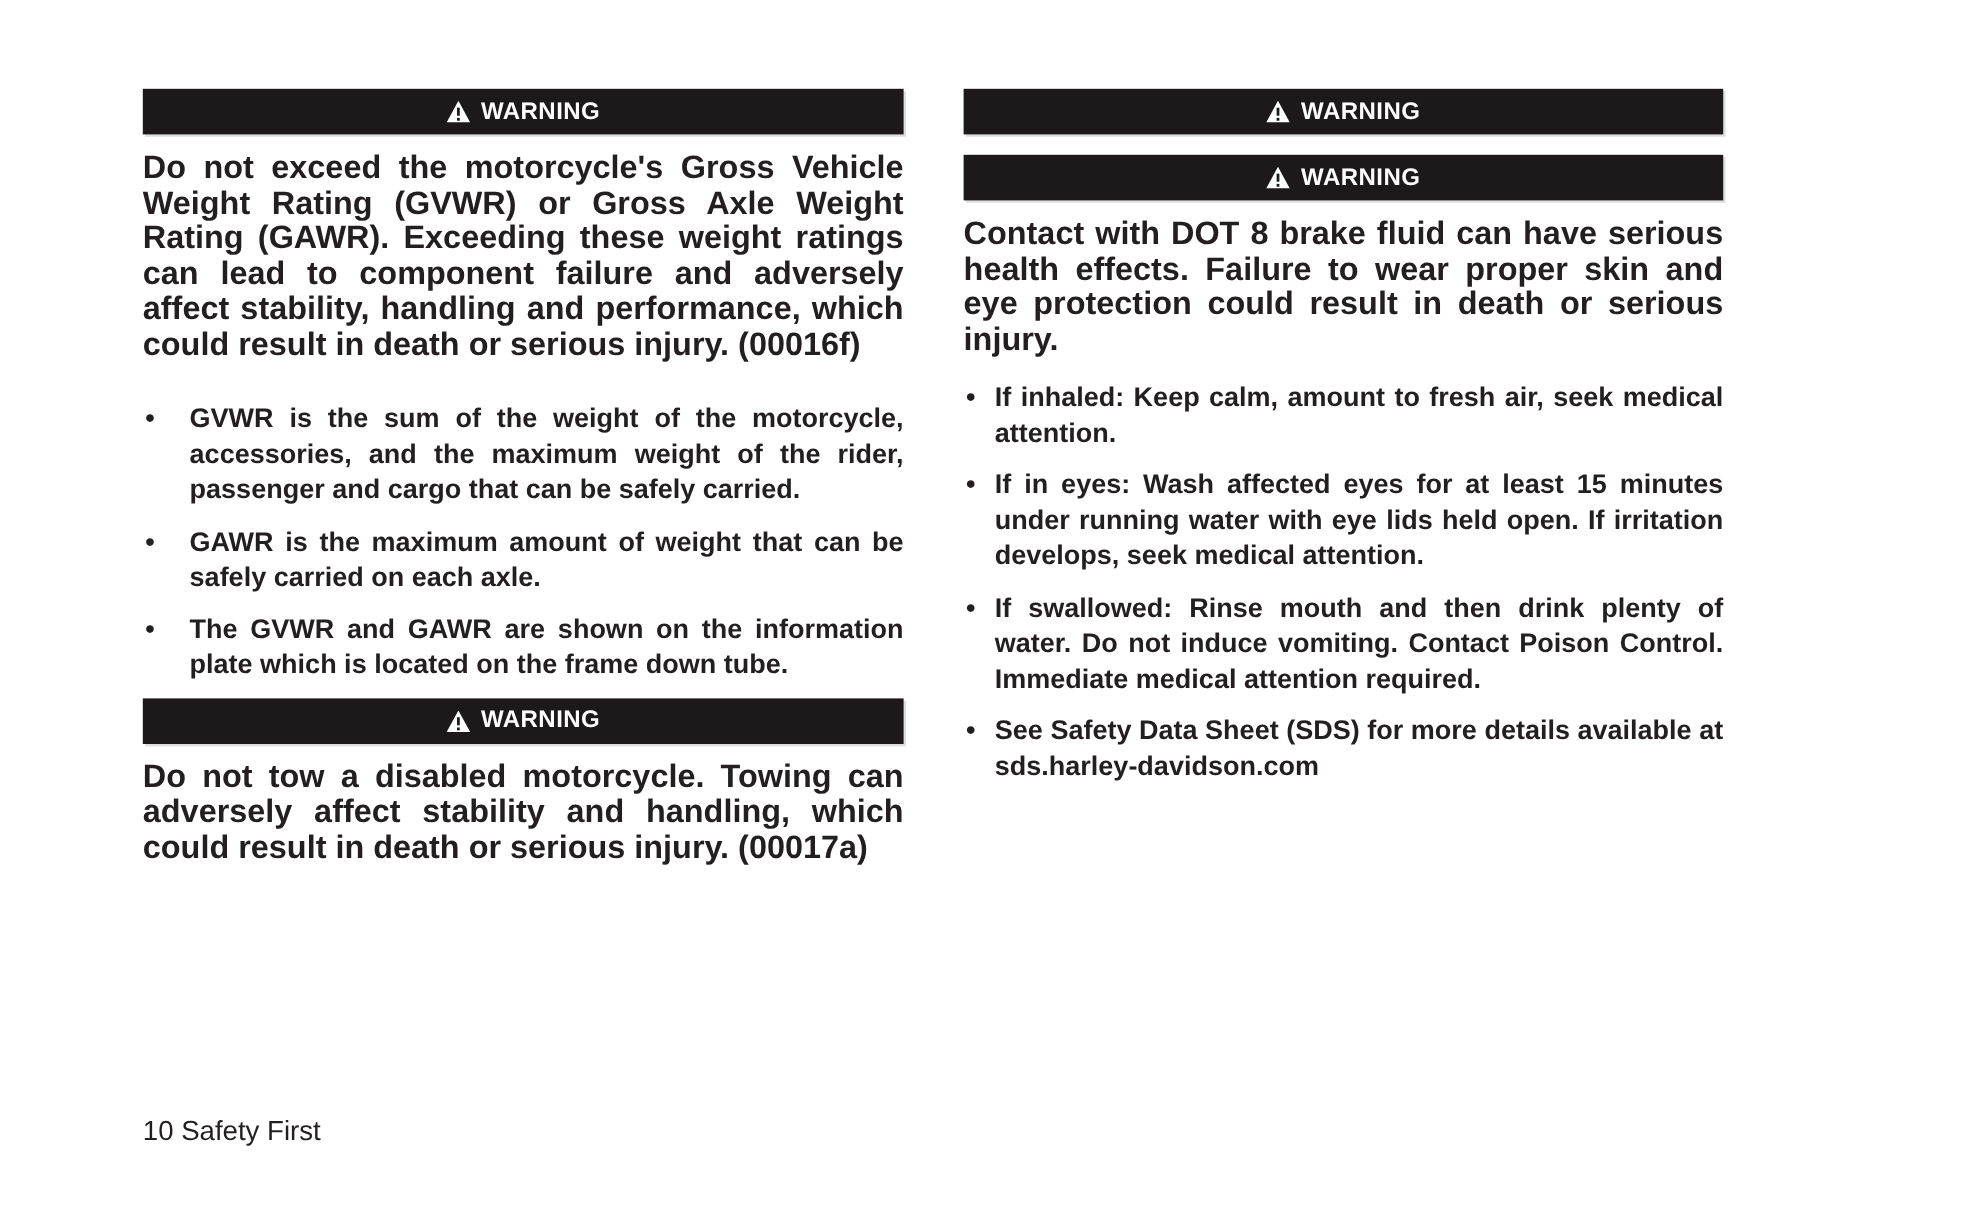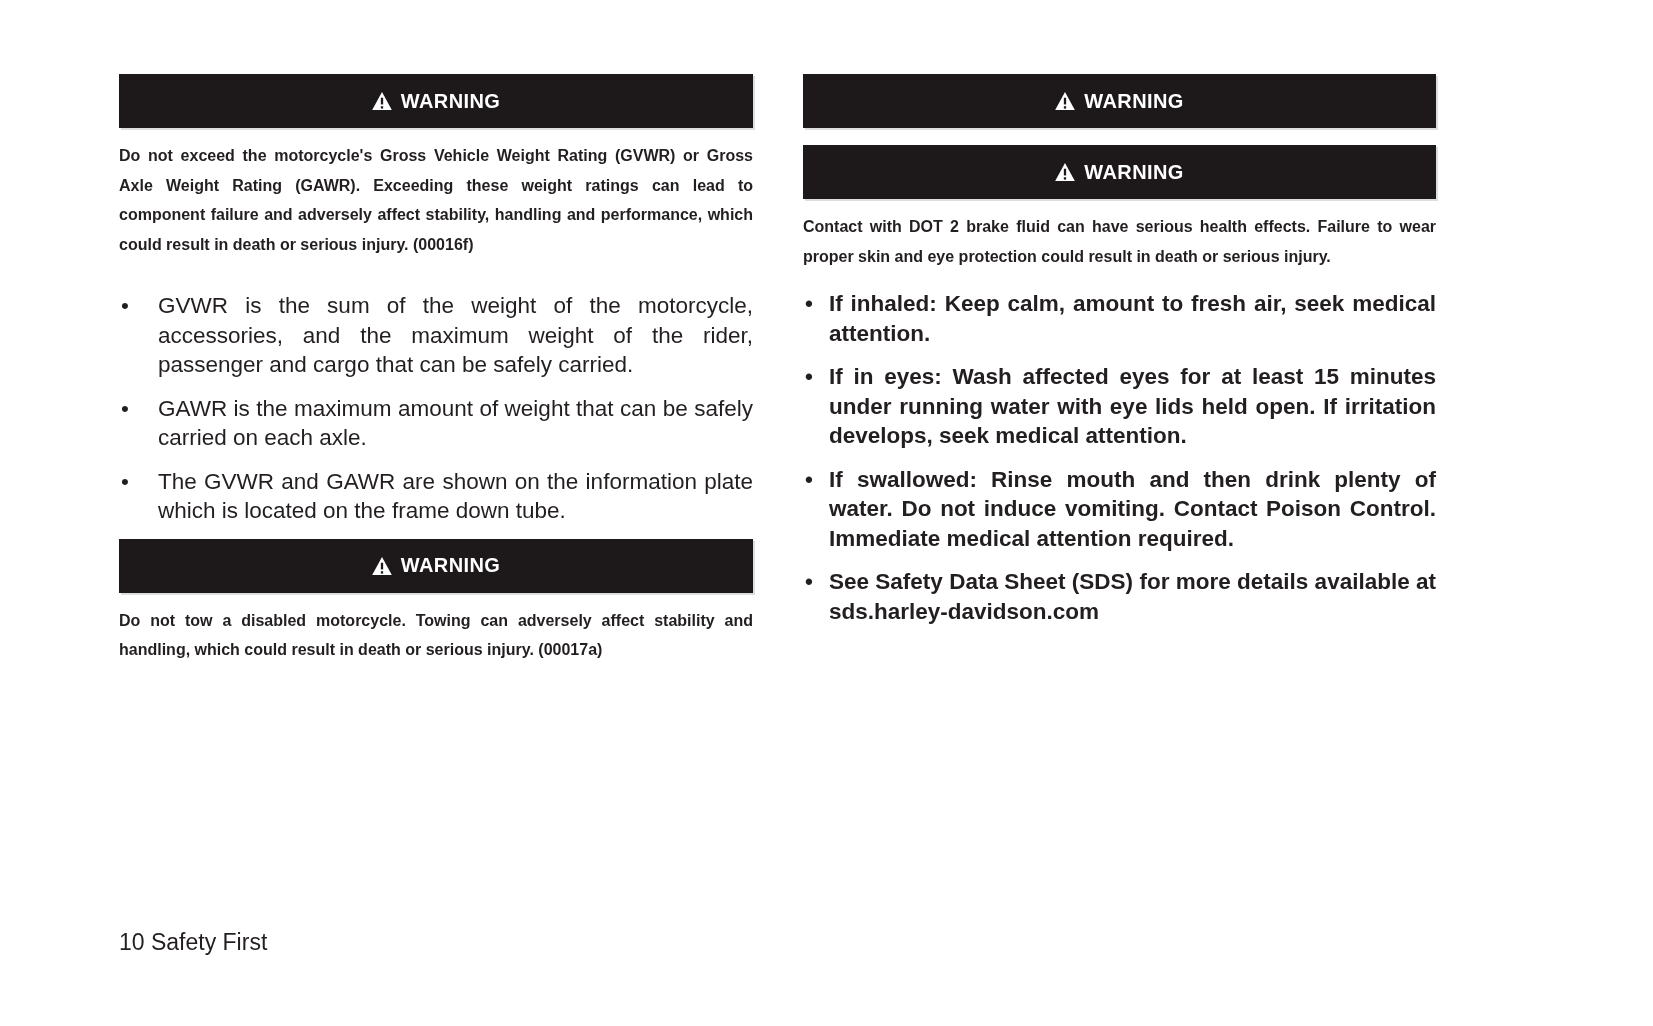--- a/index.html
+++ b/index.html
@@ -9,53 +9,53 @@
     background:#ffffff;
     font-family:"Liberation Sans", sans-serif;
     color:#231f20;
     overflow:hidden;
   }
   .col{position:absolute;top:74px;}
   .col-left{left:119px;width:634px;}
   .col-right{left:803px;width:633px;}
 
   .warning-banner{
-    height:54px;
+    height:38px;
     background:#1d191a;
     color:#ffffff;
     display:flex;align-items:center;justify-content:center;
     gap:9px;
     box-shadow:2px 2px 0 rgba(0,0,0,0.13);
   }
   .warning-banner svg{width:20px;height:18px;flex:0 0 auto;}
   .warning-title{font-size:20px;font-weight:bold;letter-spacing:0.4px;}
 
   .wpara{
     margin:13px 0 0 0;
-    font-size:16px;
+    font-size:27px;
     font-weight:bold;
     line-height:29.5px;
     text-align:justify;
   }
 
   .banner-mid-left{margin-top:13px;}
   .banner-mid-right{margin-top:17px;}
 
   .bullets{list-style:none;margin:0;padding:0;}
   .bullets li{
     position:relative;
     font-size:22.5px;
     line-height:29.5px;
     margin-bottom:14px;
     text-align:justify;
   }
   .bullets li:last-child{margin-bottom:0;}
   .bullets li::before{content:"\2022";position:absolute;left:2px;top:0;}
   .bullets-left{margin-top:32px;}
-  .bullets-left li{padding-left:39px;font-weight:normal;}
+  .bullets-left li{padding-left:39px;font-weight:bold;}
   .bullets-right{margin-top:18px;}
   .bullets-right li{padding-left:26px;font-weight:bold;}
 
   .page-footer{
     position:absolute;
     left:119px;top:928px;
     font-size:23px;
     line-height:29.5px;
     font-weight:normal;
   }
@@ -111,21 +111,21 @@
 
     <div class="warning-banner banner-mid-right">
       <svg viewBox="0 0 24 22" aria-hidden="true">
         <path d="M12 0 L24 22 L0 22 Z" fill="#ffffff"></path>
         <rect x="10.6" y="7" width="2.8" height="8.2" fill="#1d191a"></rect>
         <rect x="10.6" y="17.4" width="2.8" height="2.9" fill="#1d191a"></rect>
       </svg>
       <span class="warning-title">WARNING</span>
     </div>
 
-    <p class="wpara">Contact with DOT 2 brake fluid can have serious health effects. Failure to wear proper skin and eye protection could result in death or serious injury.</p>
+    <p class="wpara">Contact with DOT 8 brake fluid can have serious health effects. Failure to wear proper skin and eye protection could result in death or serious injury.</p>
 
     <ul class="bullets bullets-right">
       <li>If inhaled: Keep calm, amount to fresh air, seek medical attention.</li>
       <li>If in eyes: Wash affected eyes for at least 15 minutes under running water with eye lids held open. If irritation develops, seek medical attention.</li>
       <li>If swallowed: Rinse mouth and then drink plenty of water. Do not induce vomiting. Contact Poison Control. Immediate medical attention required.</li>
       <li>See Safety Data Sheet (SDS) for more details available at sds.harley-davidson.com</li>
     </ul>
 
   </section>
 

